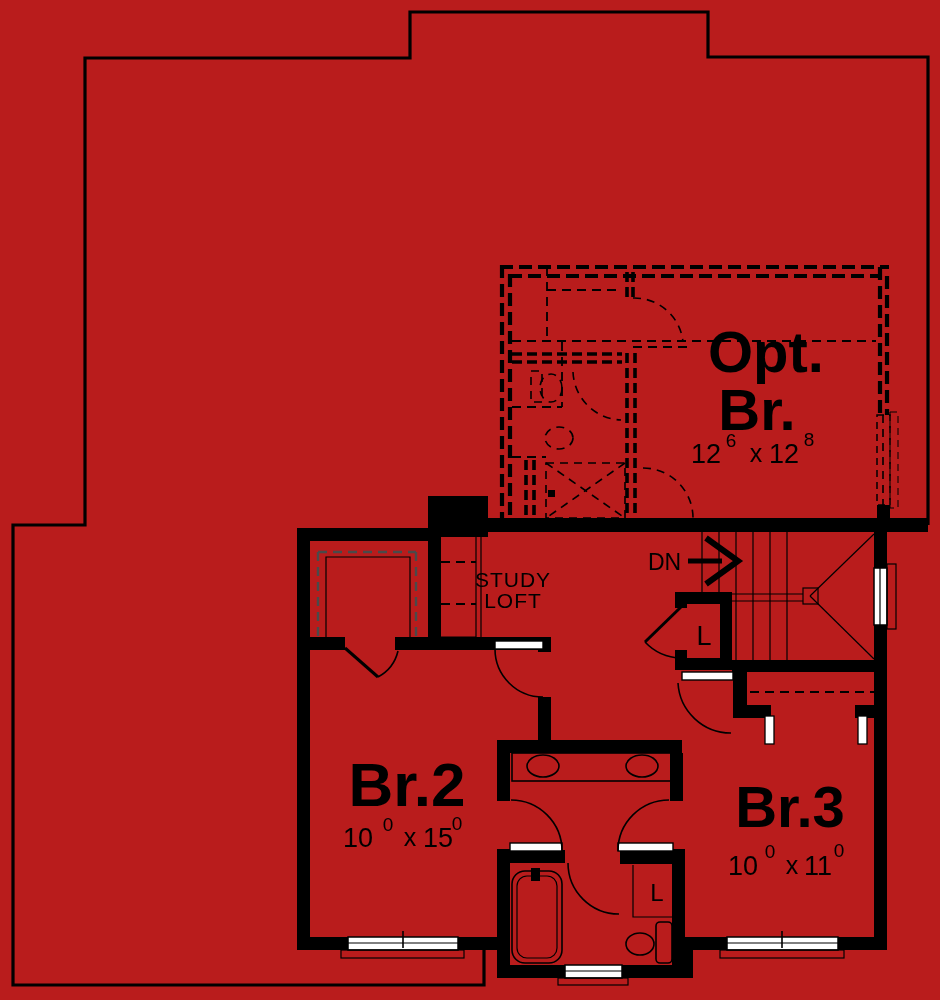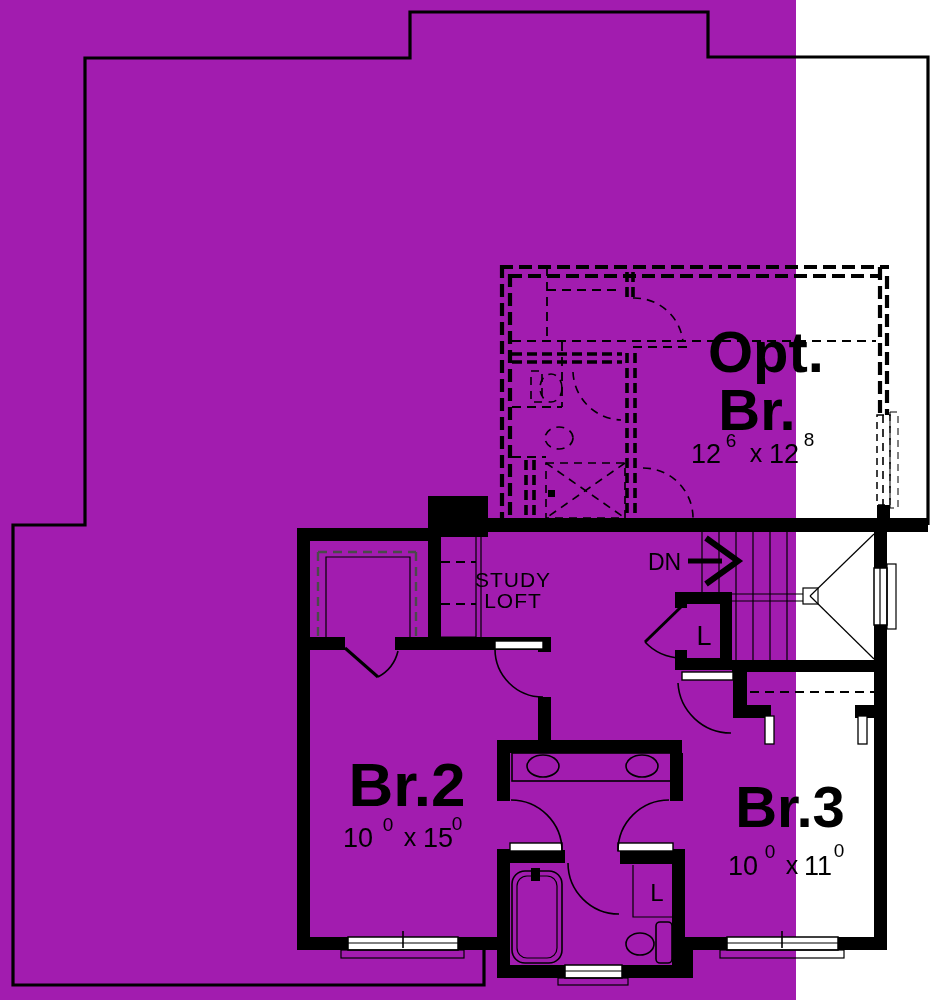--- a/index.html
+++ b/index.html
@@ -5,24 +5,24 @@
   html, body {
     margin: 0;
     padding: 0;
     background: #ffffff;
     width: 940px;
     height: 1000px;
     overflow: hidden;
     font-family: "Liberation Sans", sans-serif;
   }
   #plan-wrap {
-    width: 796px;
+    width: 940px;
     height: 1000px;
     position: relative;
-    background: #a21caf;
+    background: #b91c1c;
   }
   svg { display: block; }
   .wall { fill: #000000; stroke: none; }
   .thin { stroke: #000000; stroke-width: 1.6; fill: none; }
   .thin2 { stroke: #000000; stroke-width: 1.2; fill: none; }
   .leaf { fill: #ffffff; stroke: #000000; stroke-width: 1.4; }
   .jamb { fill: #ffffff; stroke: #000000; stroke-width: 1.3; }
   .winrect { fill: #ffffff; stroke: #000000; stroke-width: 1.5; }
   .roof { stroke: #000000; stroke-width: 3.2; fill: none; }
   .dd { stroke: #000000; stroke-width: 4.2; fill: none; stroke-dasharray: 13 6; }

